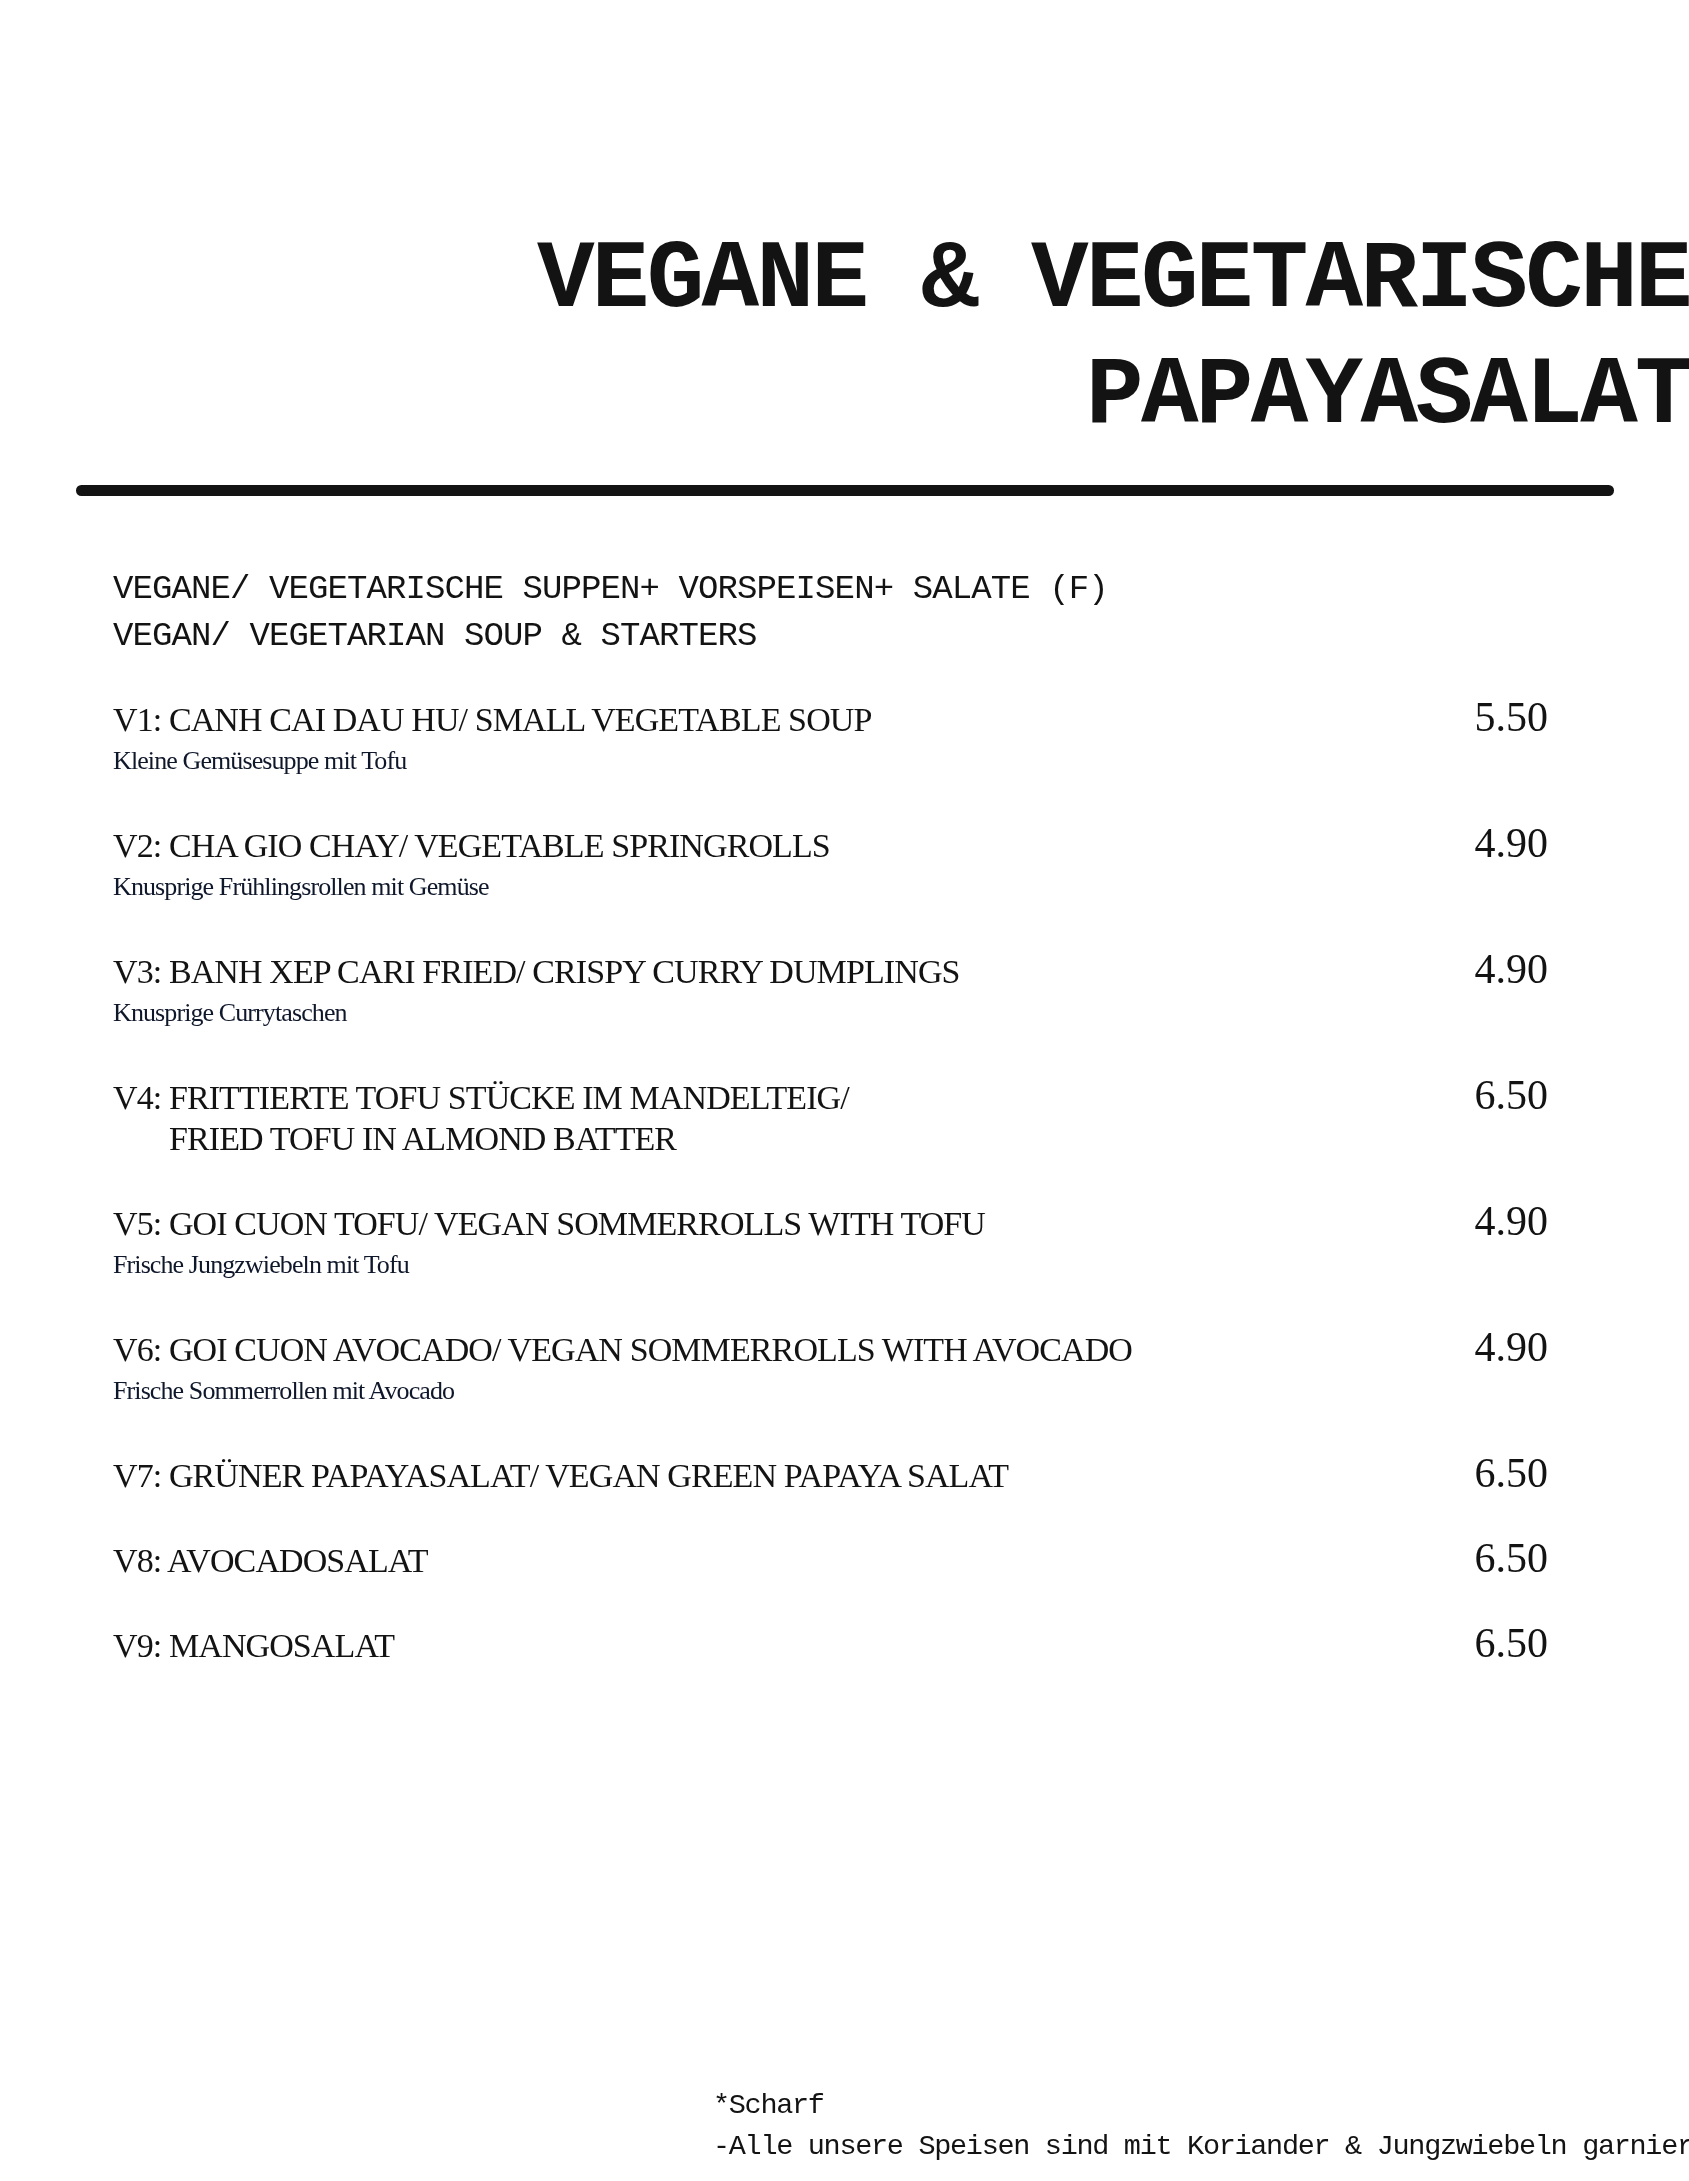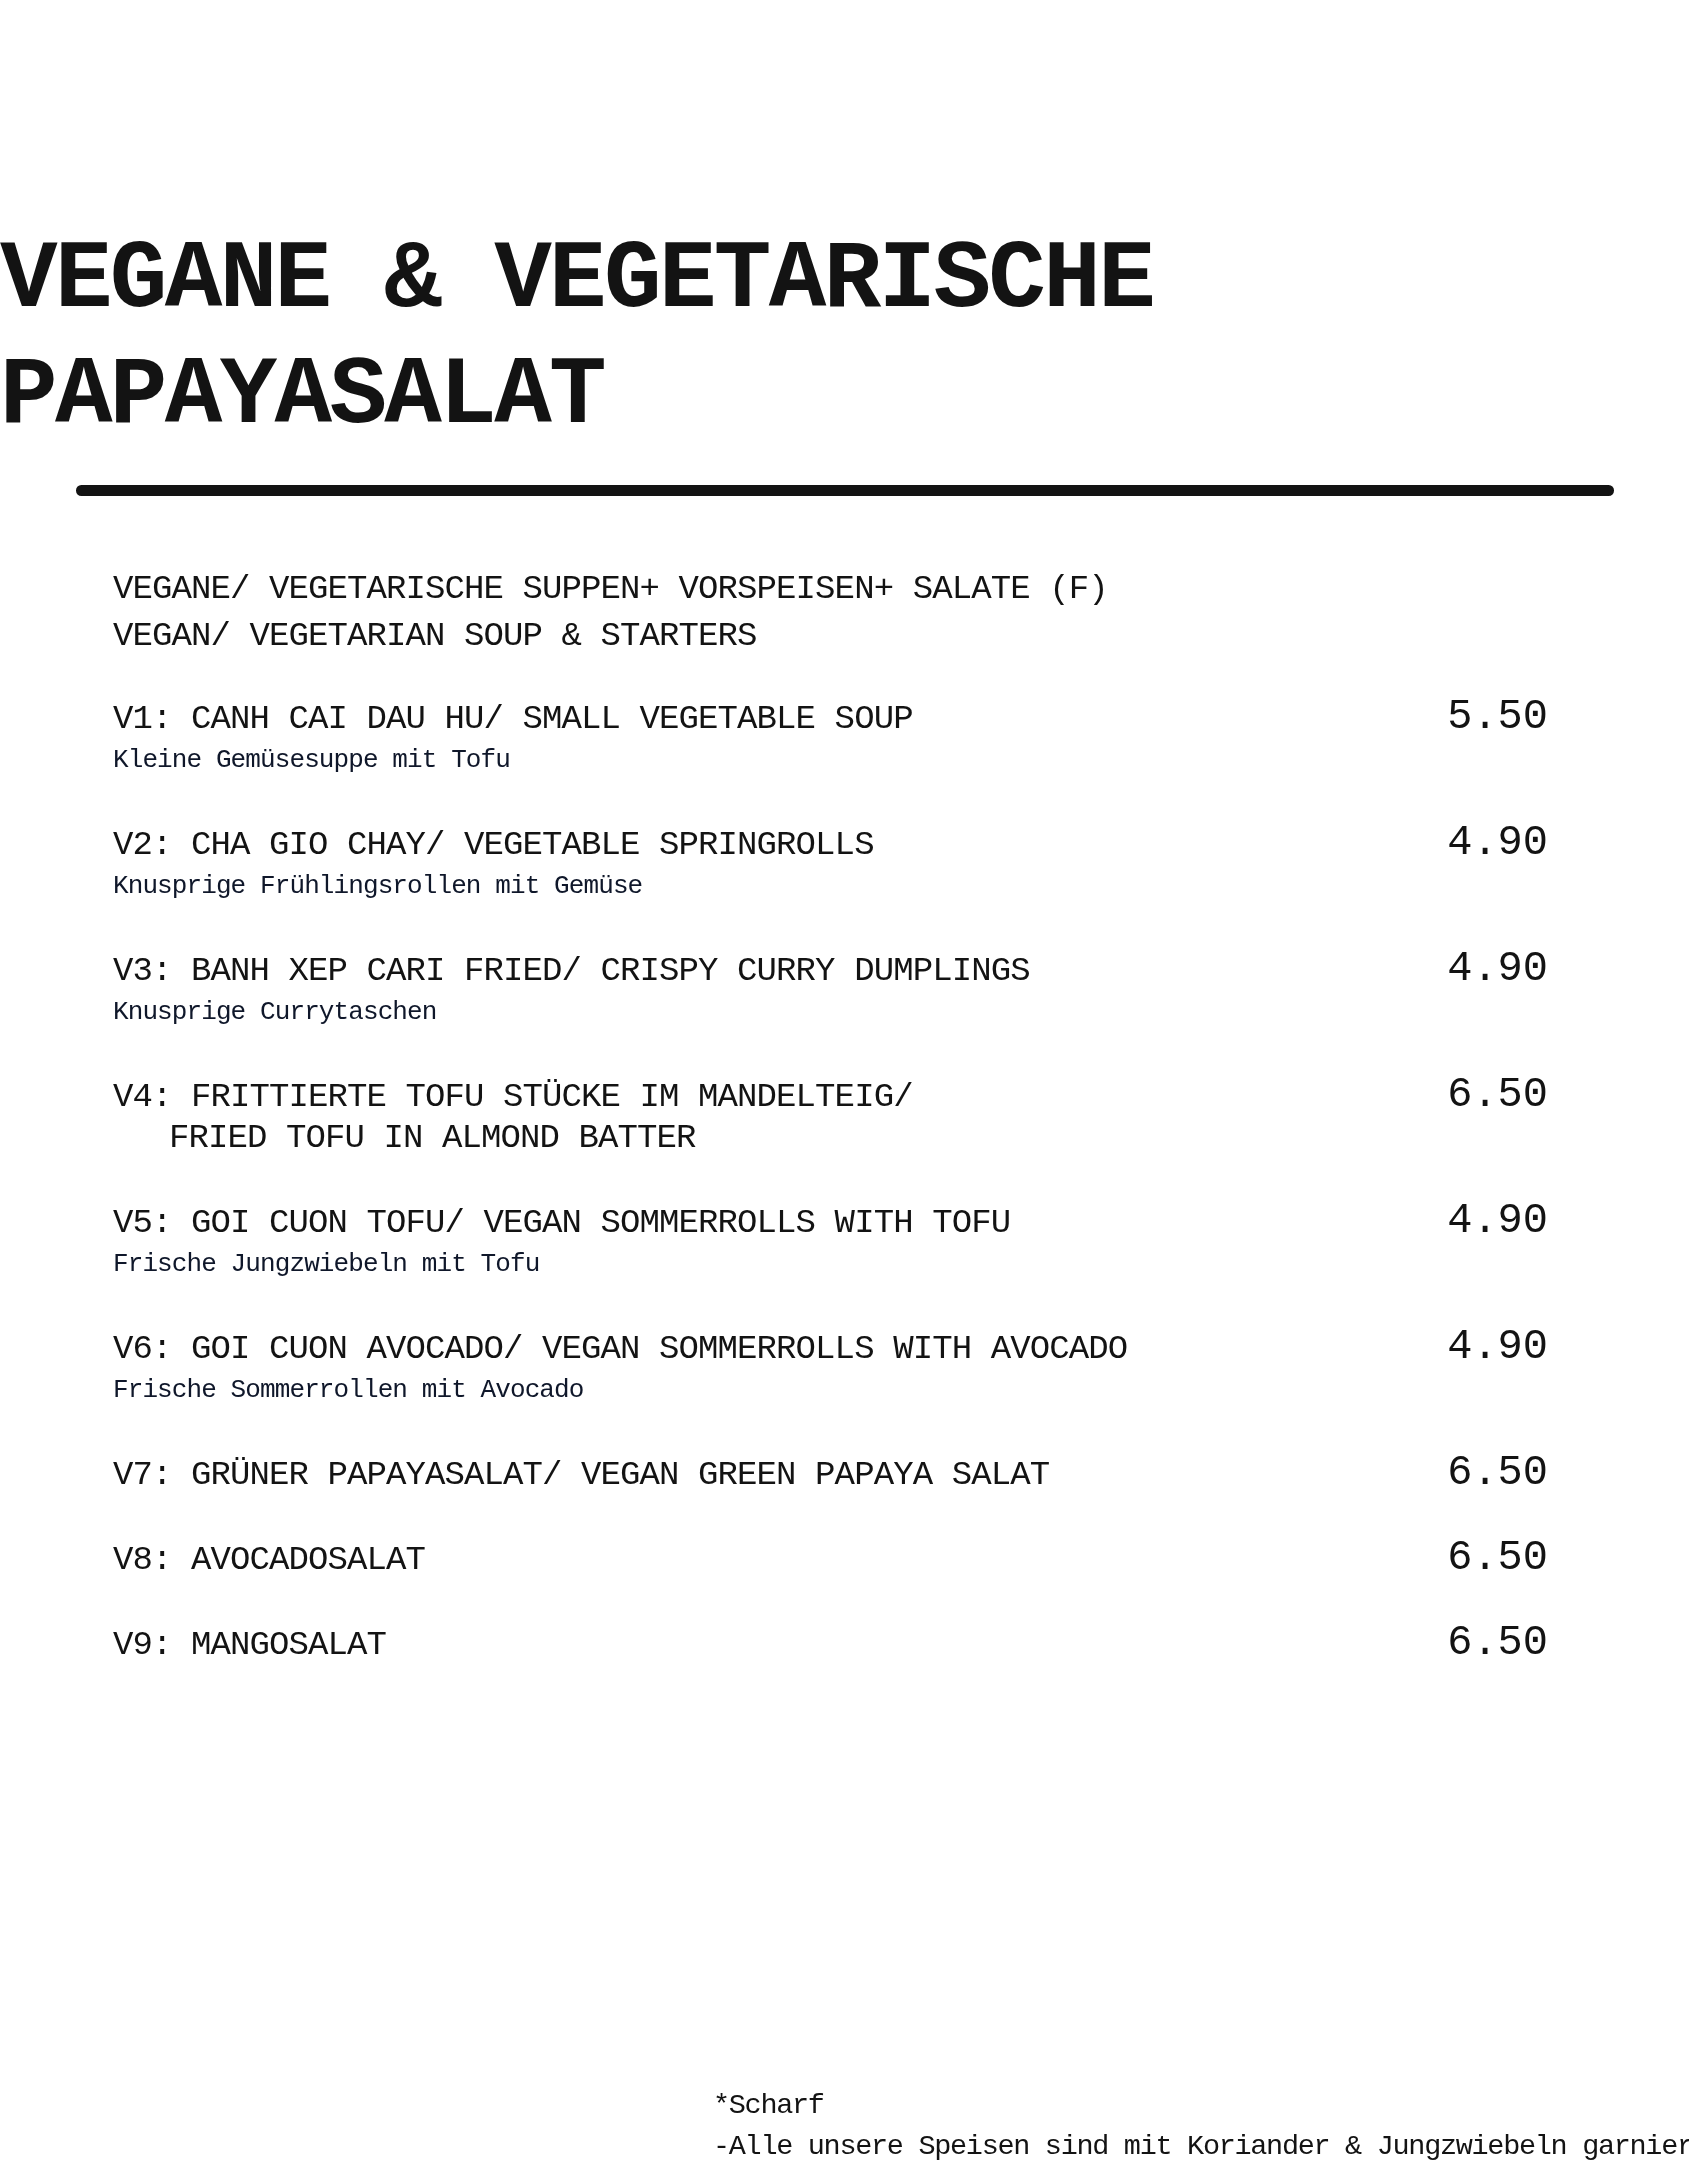--- a/index.html
+++ b/index.html
@@ -12,21 +12,21 @@
     width: 1690px;
     height: 2181px;
     margin: 0 auto;
     background: #ffffff;
     color: #131313;
     font-family: "Liberation Mono", "DejaVu Sans Mono", monospace;
     overflow: hidden;
   }
   .title-block {
     padding-top: 223px;
-    text-align: left;
+    text-align: right;
     font-size: 96px;
     line-height: 116px;
     font-weight: 700;
     letter-spacing: -2.7px;
   }
   .rule {
     height: 10.7px;
     background: #131313;
     margin: 30px 76px 0 76px;
     border-radius: 5.3px;
@@ -40,20 +40,21 @@
     line-height: 47px;
     letter-spacing: -0.9px;
   }
   .items {
     margin-top: 37px;
   }
   .item {
     display: flex;
     align-items: baseline;
     margin-bottom: 42px;
+    font-family: Liberation Serif, serif;
   }
   .item-text {
     flex: 1 1 auto;
     min-width: 0;
   }
   .item-name {
     font-size: 34px;
     line-height: 41px;
     letter-spacing: -0.9px;
     white-space: nowrap;

